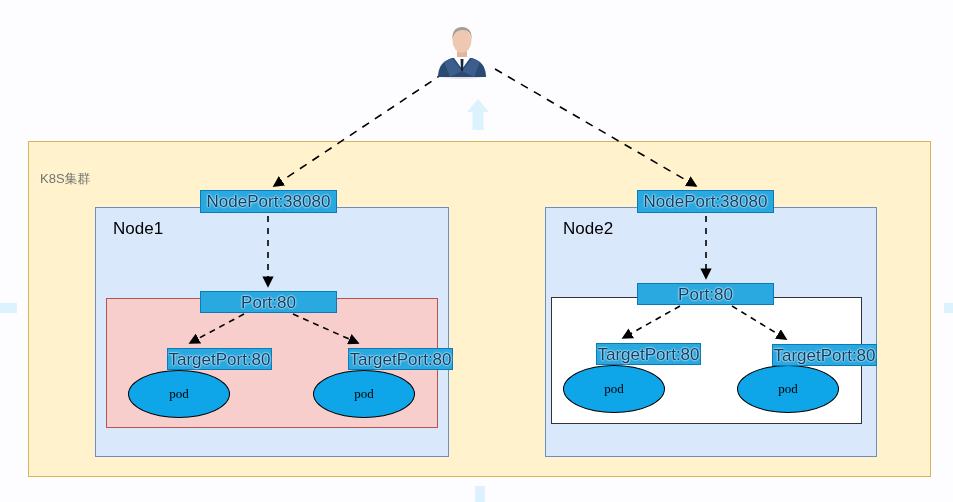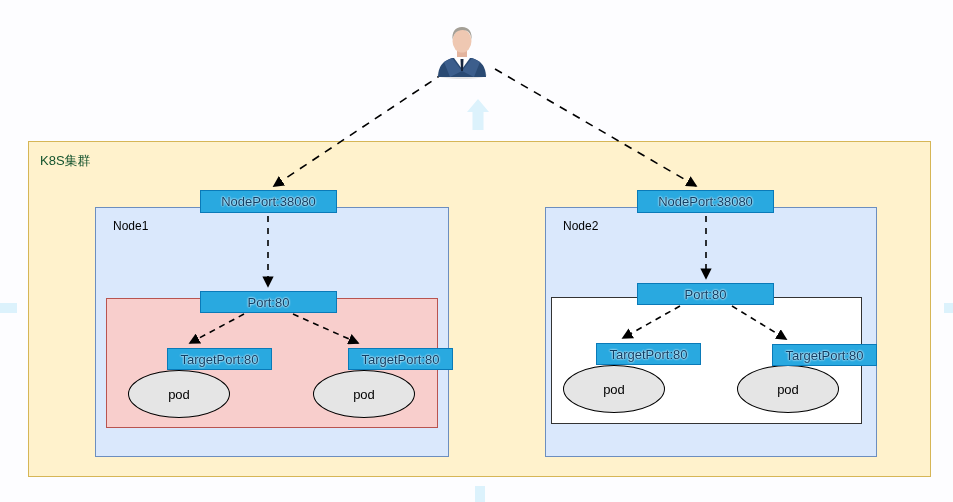--- a/index.html
+++ b/index.html
@@ -6,57 +6,57 @@
   .canvas{
     position:relative;width:953px;height:502px;overflow:hidden;background:#fdfdff;
     font-family:"Liberation Sans","DejaVu Sans",sans-serif;
   }
   .abs{position:absolute;box-sizing:border-box;}
   .cluster{
     left:28px;top:141px;width:903px;height:336px;
     background:#FFF2CC;border:1px solid #D6B656;z-index:1;
   }
   .cluster-label{
-    left:40px;top:152px;font-size:13px;color:#14532d;z-index:2;white-space:nowrap;
+    left:40px;top:170px;font-size:13px;color:#737373;z-index:2;white-space:nowrap;
   }
   .node{
     background:#DAE8FC;border:1px solid #6C8EBF;z-index:2;
   }
   .node1{left:95px;top:207px;width:354px;height:250px;}
   .node2{left:545px;top:207px;width:332px;height:250px;}
-  .node-label{position:absolute;left:17px;top:11px;font-size:12px;color:#000;}
+  .node-label{position:absolute;left:17px;top:11px;font-size:17px;color:#000;}
   .group{z-index:3;}
   .group-pink{
     left:106px;top:298px;width:332px;height:130px;
     background:#F8CECC;border:1px solid #B85450;
   }
   .group-white{
     left:551px;top:297px;width:311px;height:127px;
     background:#FFFFFF;border:1.5px solid #333333;
   }
   .bluebox{
     background:#29A9E0;border:1px solid #0A7AB8;color:#0F3F66;
-    font-size:13px;text-align:center;line-height:21px;z-index:5;
+    font-size:17px;text-align:center;line-height:21px;z-index:5;
     text-shadow:0 0 2px rgba(255,255,255,.95),0 0 2px rgba(255,255,255,.9);
     white-space:nowrap;
   }
   .nodeport1{left:200px;top:190px;width:137px;height:23px;}
   .nodeport2{left:637px;top:190px;width:137px;height:23px;}
   .port1{left:200px;top:291px;width:137px;height:22px;}
   .port2{left:637px;top:283px;width:137px;height:22px;}
   .tp{width:105px;height:22px;margin-left:35px;}
   .tp1l{left:132px;top:348px;}
   .tp1r{left:313px;top:348px;}
   .tp2l{left:561px;top:343px;}
   .tp2r{left:737px;top:344px;}
   .pod{
     width:102px;height:48px;border-radius:50%;
-    background:#e5e5e5;border:1.5px solid #000;z-index:4;
+    background:#0ea5e9;border:1.5px solid #000;z-index:4;
     display:flex;align-items:center;justify-content:center;
-    font-size:13px;color:#000;
+    font-size:13px;color:#000;font-family:Liberation Serif, serif;
   }
   .pod1l{left:128px;top:370px;}
   .pod1r{left:313px;top:370px;}
   .pod2l{left:563px;top:365px;}
   .pod2r{left:737px;top:365px;}
   .overlay{left:0;top:0;width:953px;height:502px;z-index:6;pointer-events:none;}
 </style>
 </head>
 <body>
 

